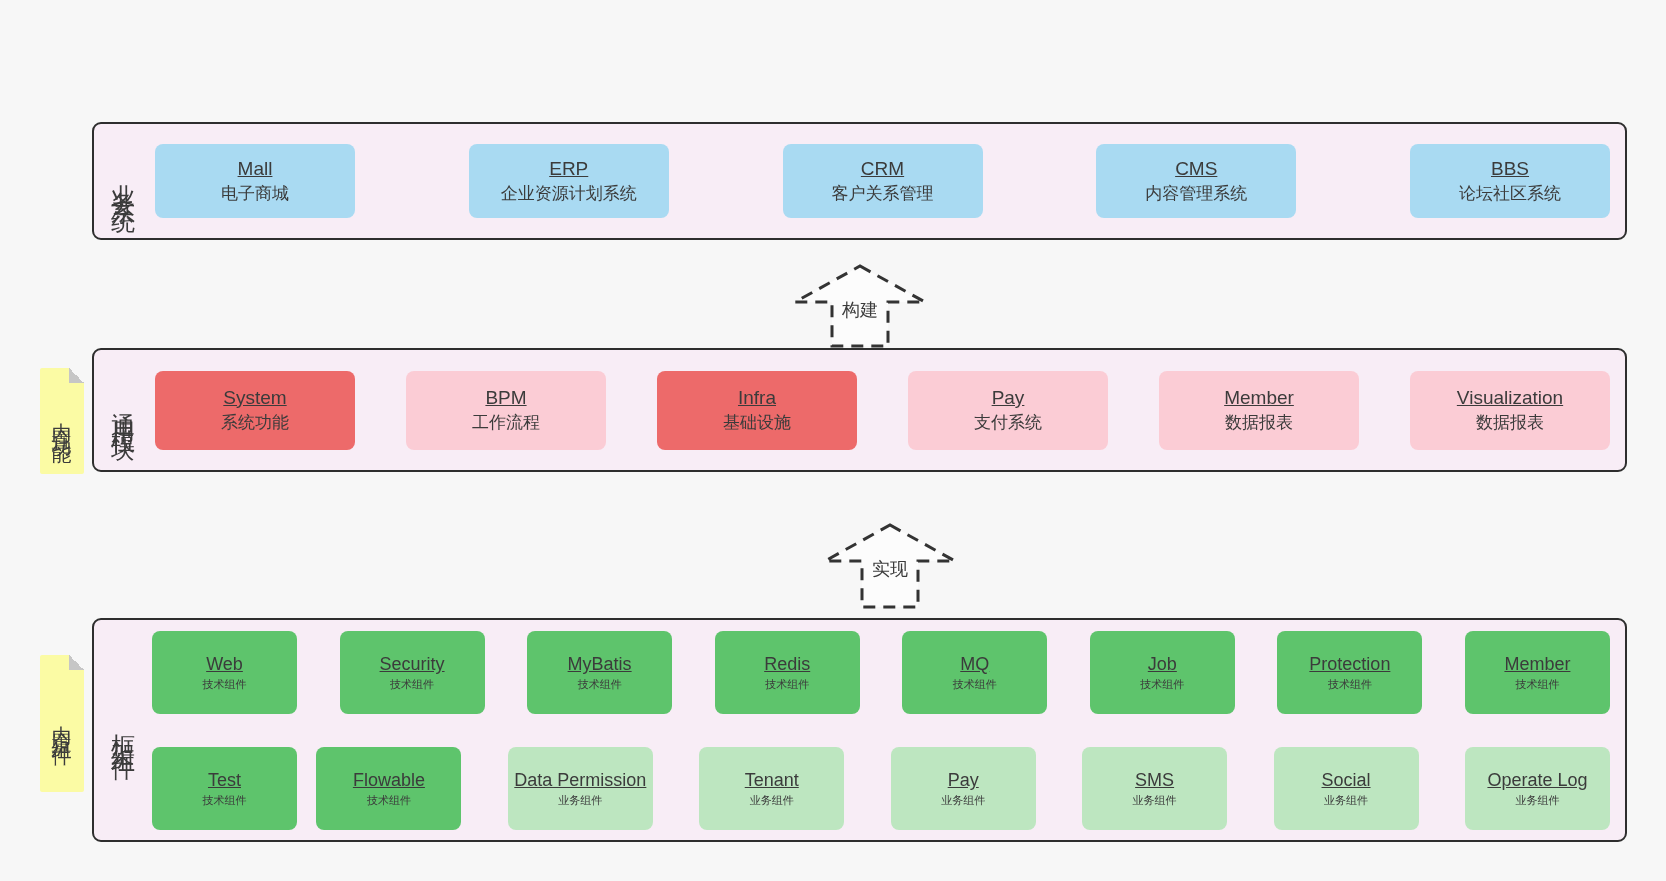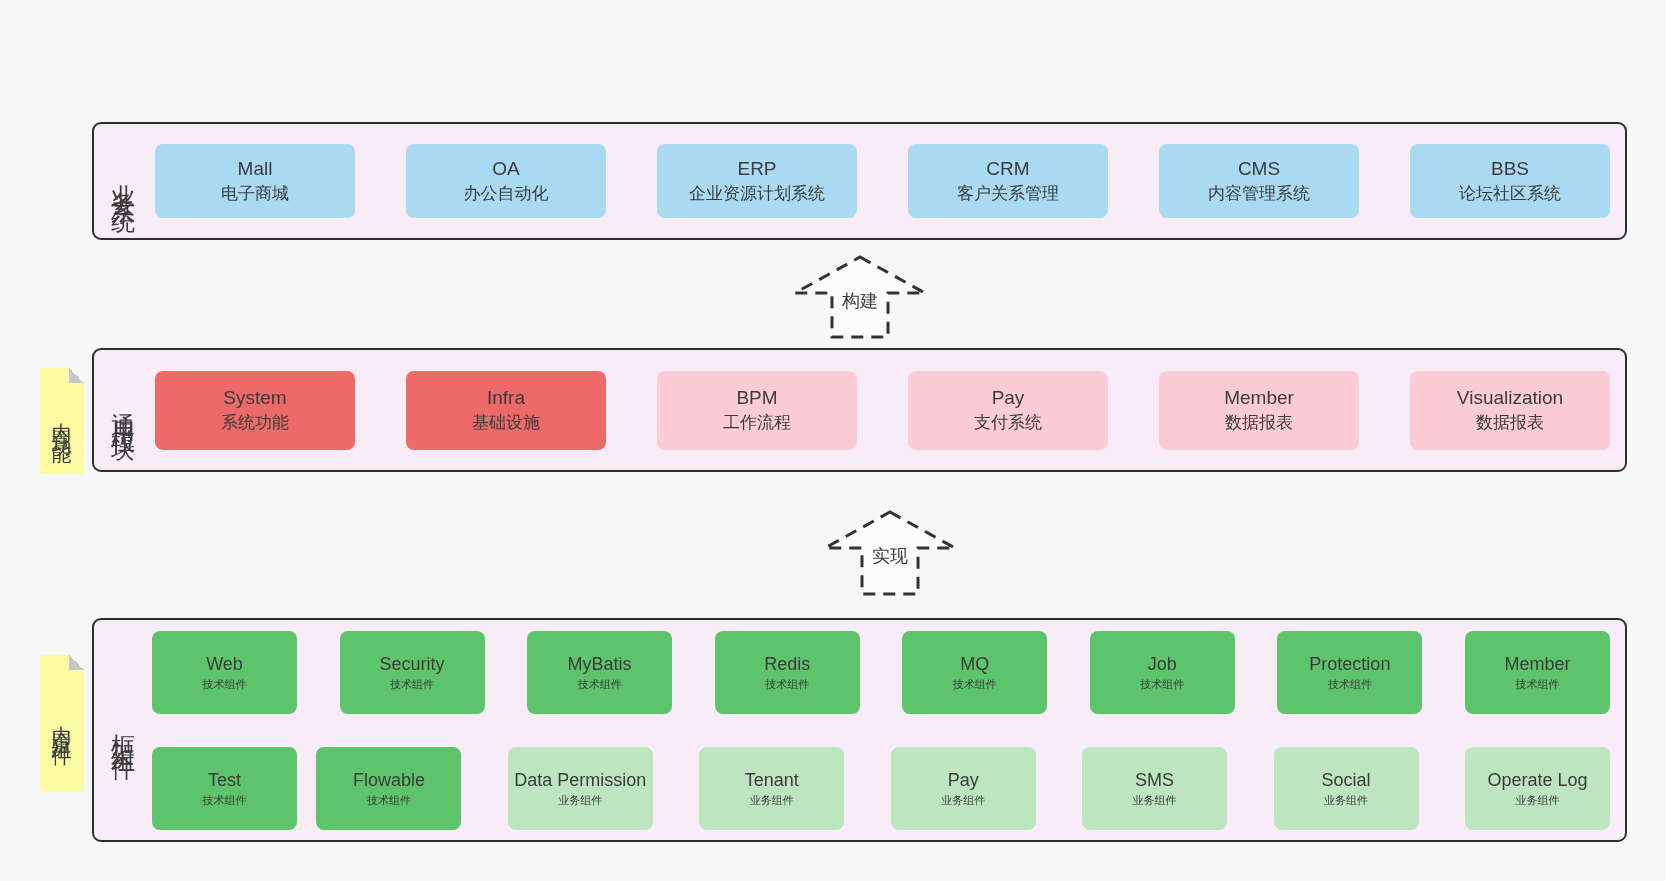--- a/index.html
+++ b/index.html
@@ -68,21 +68,21 @@
   }
   .box {
     display: flex;
     flex-direction: column;
     align-items: center;
     justify-content: center;
     text-align: center;
     border-radius: 8px;
     line-height: 1.45;
   }
-  .box .box-name { font-size: 19px; }
+  .box .box-name { font-size: 19px; text-decoration: underline; }
   .box .box-desc { font-size: 17px; }
   #band-business .box { width: 200px; height: 74px; }
   #band-modules  .box { width: 200px; height: 79px; }
   .fw-rows {
     position: absolute;
     left: 58px; right: 15px; top: 0; bottom: 0;
     display: flex;
     flex-direction: column;
     justify-content: center;
     gap: 33px;
@@ -121,22 +121,22 @@
   }
   .sticky span {
     writing-mode: vertical-rl;
     text-orientation: upright;
     font-size: 20px;
     letter-spacing: 7px;
     line-height: 1;
   }
 
   .arrow { position: absolute; }
-  #arrow-build     { left: 792px; top: 254px; width: 136px; height: 86px; }
-  #arrow-implement { left: 822px; top: 509px; width: 136px; height: 88px; }
+  #arrow-build     { left: 792px; top: 263px; width: 136px; height: 86px; }
+  #arrow-implement { left: 822px; top: 522px; width: 136px; height: 88px; }
   .arrow svg { display: block; width: 100%; height: 100%; }
   .arrow-label {
     position: absolute;
     left: 50%; top: 47px;
     transform: translate(-50%, -50%);
     background: var(--arrow-fill);
     font-size: 18px;
     padding: 1px 3px;
     white-space: nowrap;
   }
@@ -149,24 +149,20 @@
   <section class="band" id="band-business">
     <div class="band-label">
       <span>业务系统</span>
     </div>
     <div class="boxes">
       <div class="box blue">
         <div class="box-name">Mall</div>
         <div class="box-desc">电子商城</div>
       </div>
       <div class="box blue">
-        <div class="box-name">OA</div>
-        <div class="box-desc">办公自动化</div>
-      </div>
-      <div class="box blue">
         <div class="box-name">ERP</div>
         <div class="box-desc">企业资源计划系统</div>
       </div>
       <div class="box blue">
         <div class="box-name">CRM</div>
         <div class="box-desc">客户关系管理</div>
       </div>
       <div class="box blue">
         <div class="box-name">CMS</div>
         <div class="box-desc">内容管理系统</div>
@@ -192,27 +188,27 @@
 
   <section class="band" id="band-modules">
     <div class="band-label">
       <span>通用模块</span>
     </div>
     <div class="boxes">
       <div class="box red">
         <div class="box-name">System</div>
         <div class="box-desc">系统功能</div>
       </div>
+      <div class="box pink">
+        <div class="box-name">BPM</div>
+        <div class="box-desc">工作流程</div>
+      </div>
       <div class="box red">
         <div class="box-name">Infra</div>
         <div class="box-desc">基础设施</div>
-      </div>
-      <div class="box pink">
-        <div class="box-name">BPM</div>
-        <div class="box-desc">工作流程</div>
       </div>
       <div class="box pink">
         <div class="box-name">Pay</div>
         <div class="box-desc">支付系统</div>
       </div>
       <div class="box pink">
         <div class="box-name">Member</div>
         <div class="box-desc">数据报表</div>
       </div>
       <div class="box pink">

